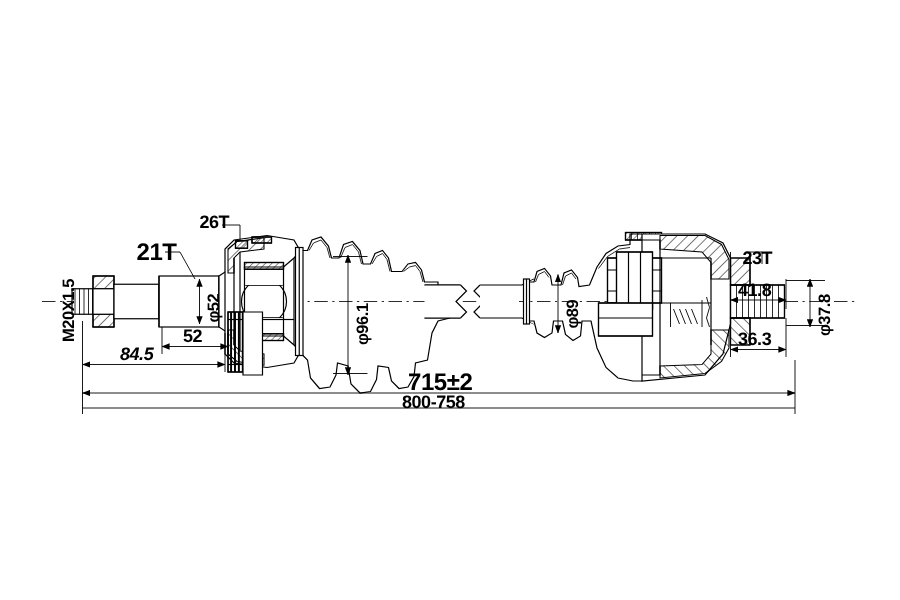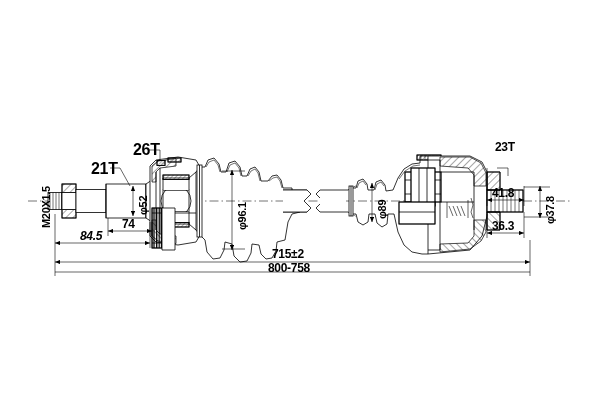--- a/index.html
+++ b/index.html
@@ -319,35 +319,35 @@
 
   </g>
 </svg>
 
 <div class="lbl vert" style="left:41px; top:228px; font-size:11px; transform:rotate(-90deg);">M20X1.5</div>
 
 <div class="lbl" style="left:91px; top:161px; font-size:16px;">21T</div>
 
 <div class="lbl vert" style="left:138px; top:215px; font-size:11px; transform:rotate(-90deg);">φ52</div>
 
-<div class="lbl" style="left:133px; top:142px; font-size:16px;">26T</div>
+<div class="lbl" style="left:133px; top:142px; font-size:12px;">26T</div>
 
 <div class="lbl vert" style="left:237px; top:230px; font-size:11px; transform:rotate(-90deg);">φ96.1</div>
 
 <div class="lbl vert" style="left:377px; top:219px; font-size:11px; transform:rotate(-90deg);">φ89</div>
 
-<div class="lbl" style="left:495px; top:141px; font-size:12px;">23T</div>
+<div class="lbl" style="left:495px; top:166px; font-size:12px;">23T</div>
 
 <div class="lbl vert" style="left:545px; top:224px; font-size:11px; transform:rotate(-90deg);">φ37.8</div>
 
-<div class="lbl" style="left:122px; top:218px; font-size:12px;">74</div>
+<div class="lbl" style="left:122px; top:218px; font-size:12px;">52</div>
 
 <div class="lbl" style="left:80px; top:230px; font-size:12px;font-style:italic;">84.5</div>
 
 <div class="lbl" style="left:492px; top:187px; font-size:12px;text-align:center;">41.8</div>
 
 <div class="lbl" style="left:492px; top:220px; font-size:12px;">36.3</div>
 
-<div class="lbl" style="left:272px; top:248px; font-size:12px;">715±2</div>
+<div class="lbl" style="left:272px; top:248px; font-size:16px;">715±2</div>
 
 <div class="lbl" style="left:268px; top:262px; font-size:12px;">800-758</div>
 
 </div>
 
 </body></html>

